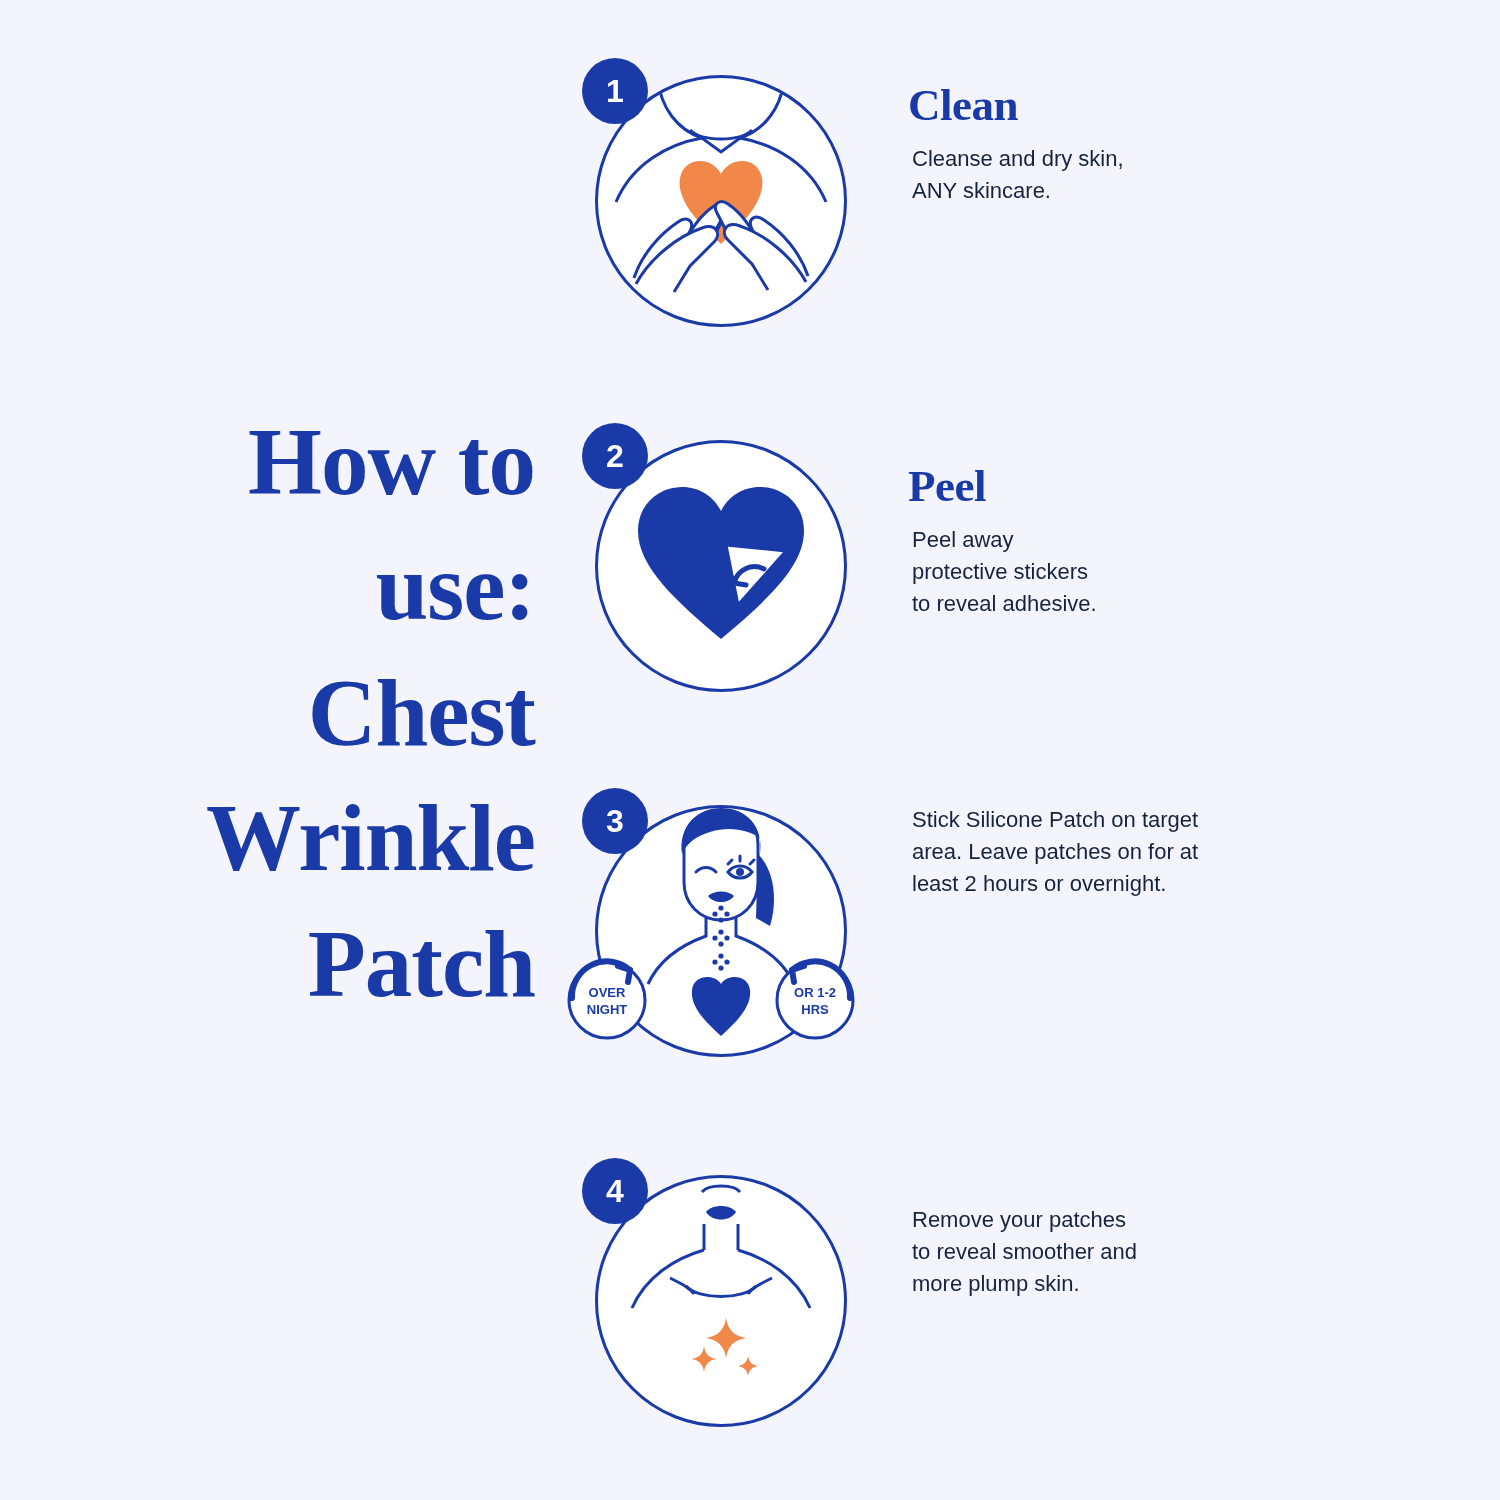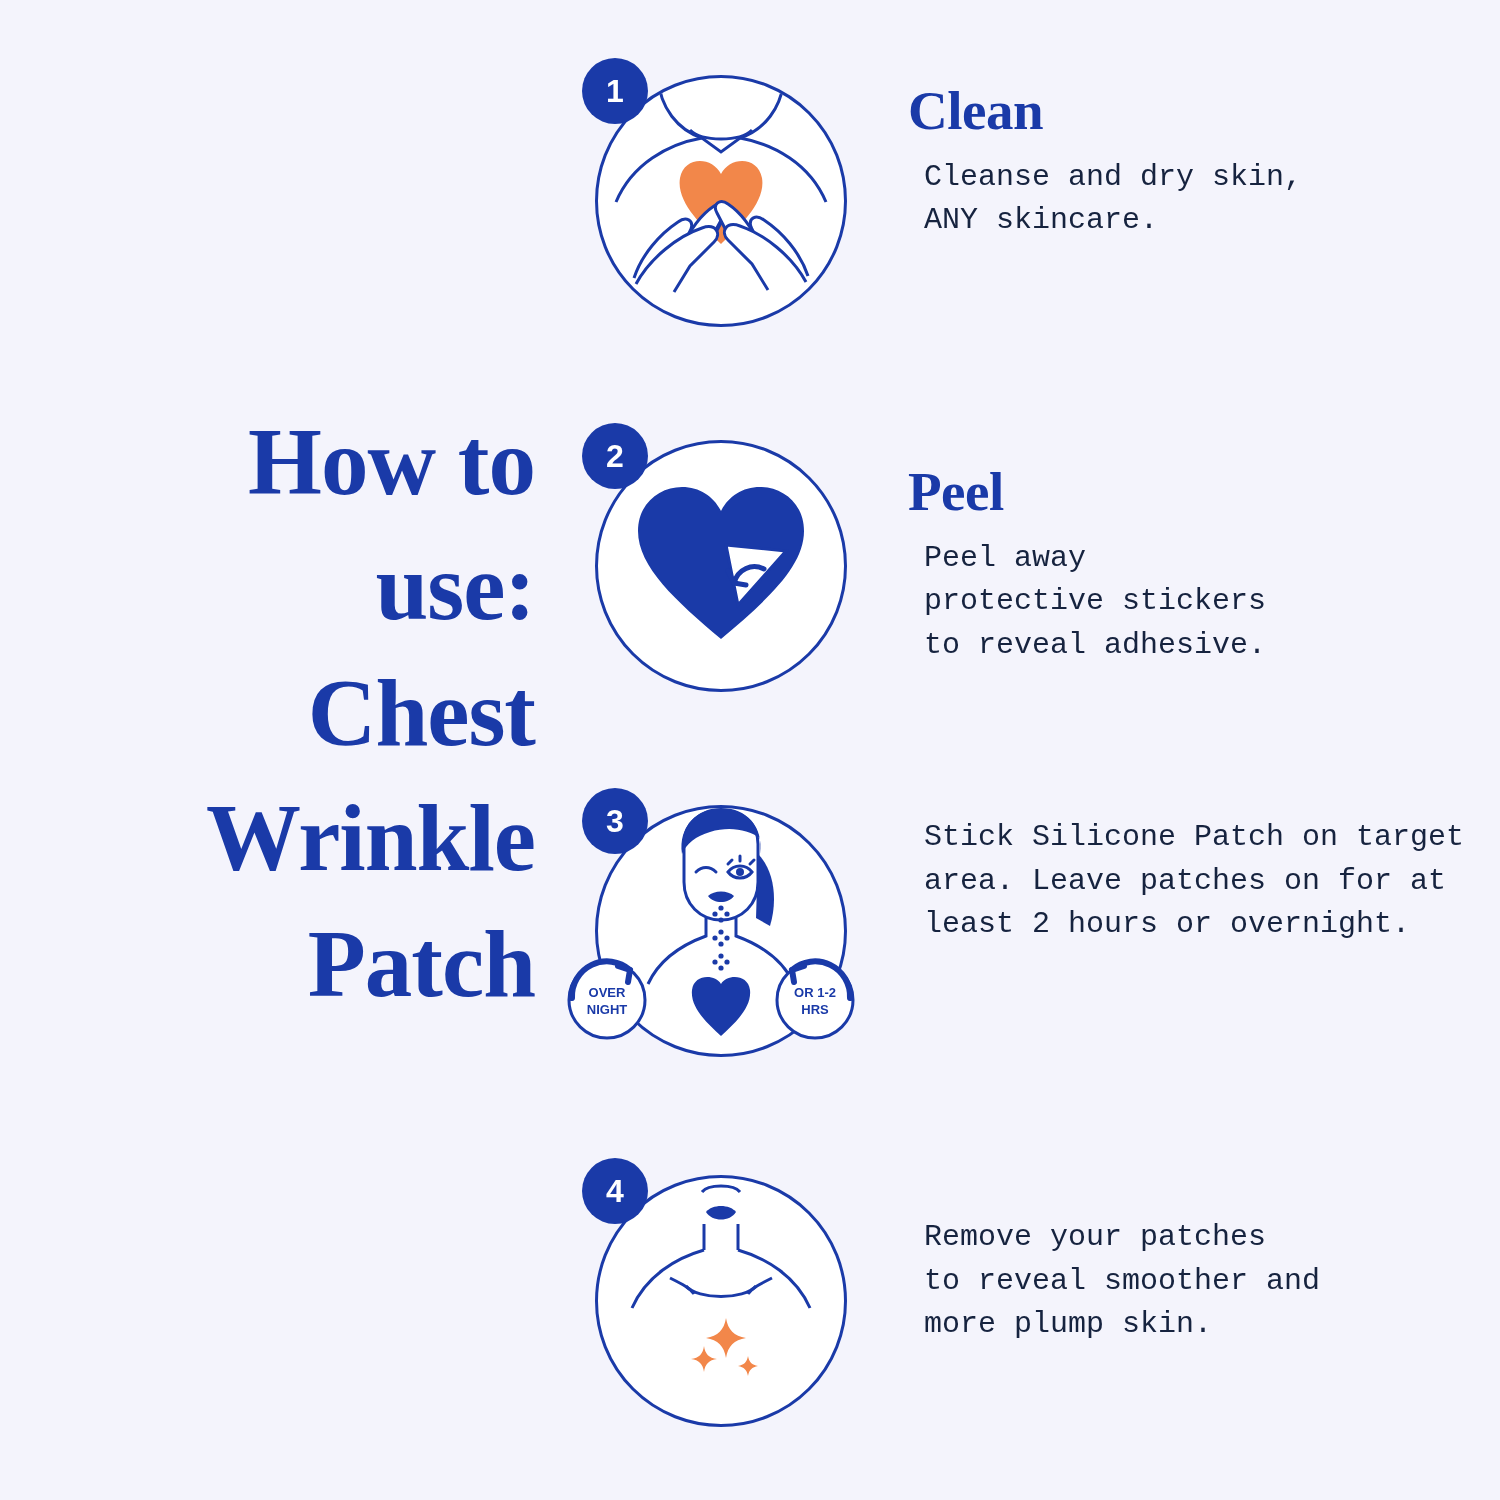--- a/index.html
+++ b/index.html
@@ -91,31 +91,31 @@
   }
   .step-text {
     flex: 1 1 auto;
     padding-left: 48px;
     padding-top: 38px;
   }
   .step-title {
     font-family: "Liberation Serif", serif;
     font-weight: 700;
     color: #1a3aa8;
-    font-size: 55px;
+    font-size: 45px;
     line-height: 1.05;
     margin: 0 0 14px 0;
     letter-spacing: -0.5px;
   }
   .step-desc {
-    font-family: Liberation Mono, monospace;
+    font-family: Liberation Sans, sans-serif;
     color: #16233f;
-    font-size: 30px;
+    font-size: 22px;
     line-height: 1.45;
-    margin: 16px;
+    margin: 4px;
     max-width: 520px;
   }
   .step-desc .l {
     display: block;
     white-space: nowrap;
   }
 
   
   #step-1 { top: 40px; }
   #step-2 { top: 405px; }

